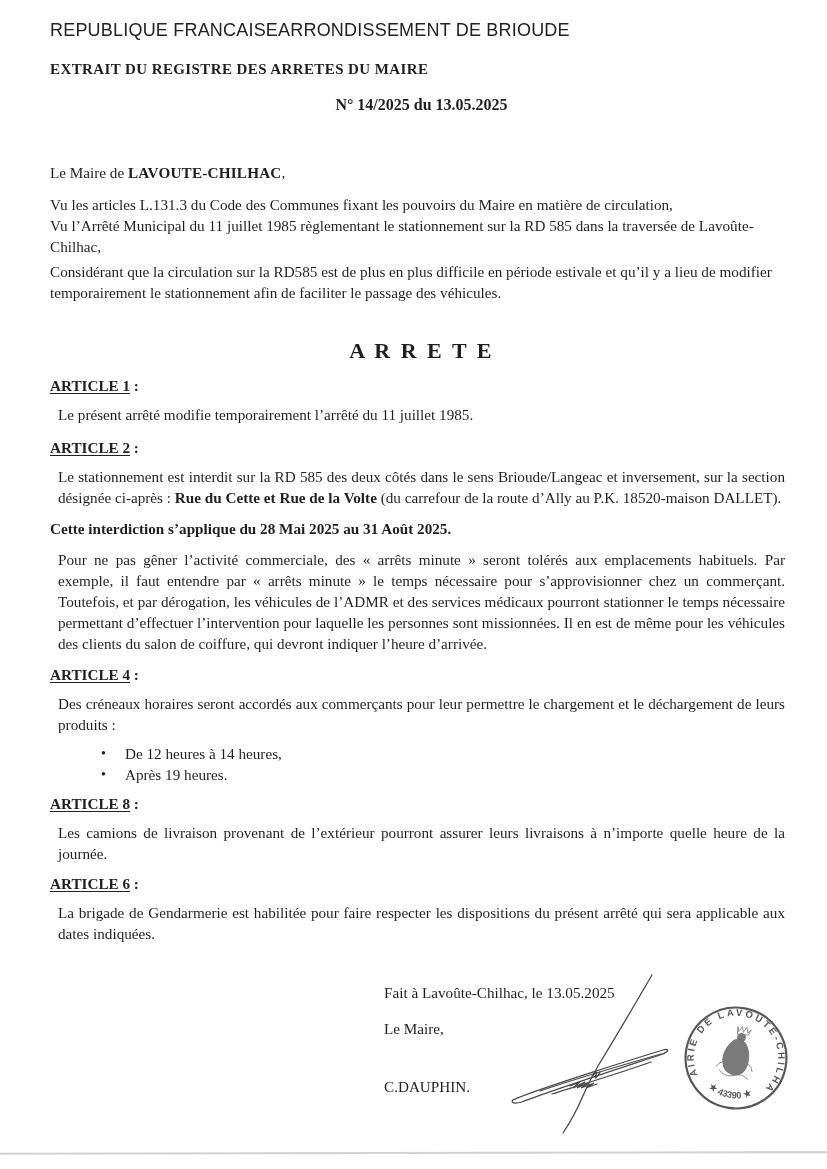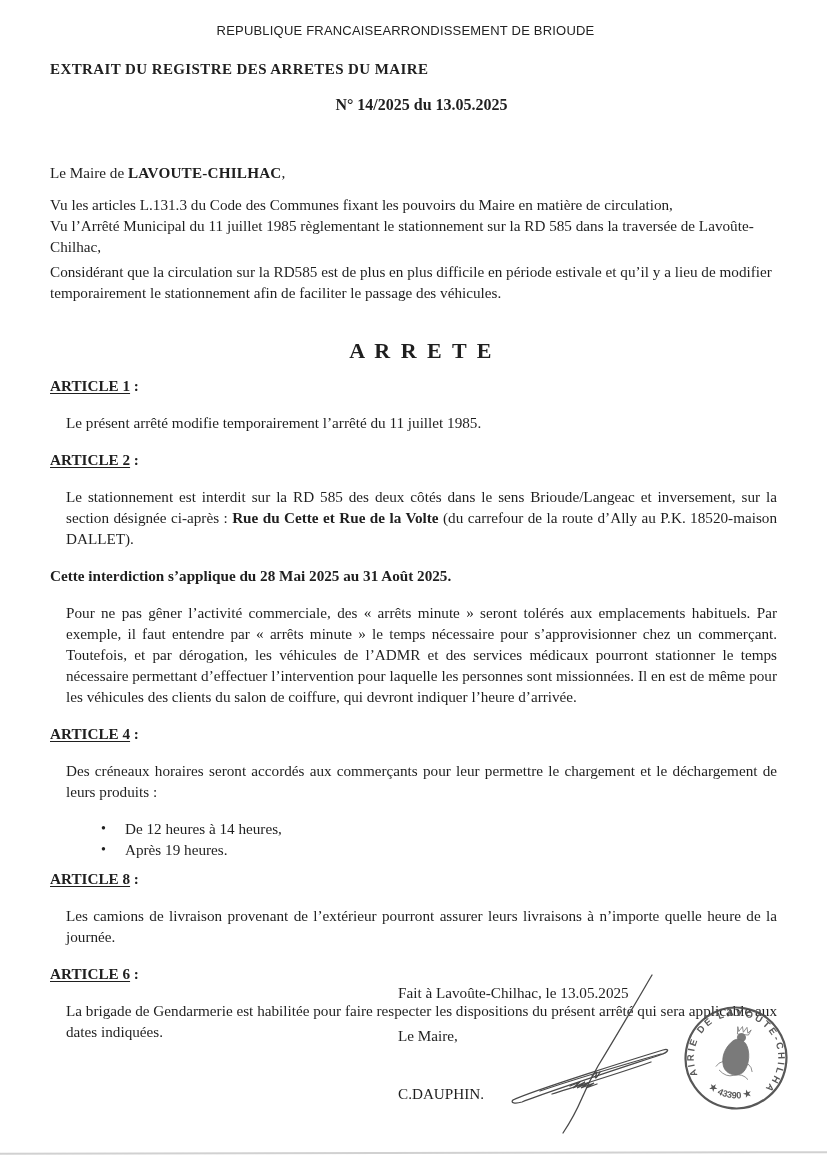--- a/index.html
+++ b/index.html
@@ -5,22 +5,22 @@
   * { margin:0; padding:0; box-sizing:border-box; }
   html,body { background:#ffffff; }
   body {
     width:827px; height:1169px; position:relative; overflow:hidden;
     font-family:"Liberation Serif", serif;
     color:#1f1f1f;
     -webkit-font-smoothing:antialiased;
   }
   .content { padding:20px 34px 0 50px; font-size:15.2px; line-height:21px; }
 
-  .hdr { display:flex; justify-content:center; padding-right:32px;
-         font-family:"Liberation Sans", sans-serif; font-size:13px; color:#222;
+  .hdr { display:flex; justify-content:flex-start; padding-right:32px;
+         font-family:"Liberation Sans", sans-serif; font-size:18px; color:#222;
          letter-spacing:.2px; }
   .doc-title { margin-top:16px; text-align:left; font-weight:700; font-size:15px;
                line-height:24px; letter-spacing:.4px; }
   .doc-subtitle { margin-top:13px; text-align:center; font-weight:700; font-size:16px; }
 
   .opening { margin-top:47px; }
   .opening b { letter-spacing:.2px; }
   .recitals { margin-top:11px; }
   .recitals p { margin:0; }
   .recitals p.sp { margin-top:4px; }
@@ -28,30 +28,30 @@
   .decision { margin-top:36px; text-align:center; font-weight:700; font-size:22px;
               letter-spacing:2.5px; line-height:24px; }
 
   .article { margin-top:12px; }
   .article.a3 { margin-top:10px; }
   .article.a4 { margin-top:10px; }
   .article.a5 { margin-top:8px; }
   .article.a6 { margin-top:9px; }
   .art-label { font-weight:700; text-decoration:underline; text-underline-offset:2px; }
   .art-colon { font-weight:700; }
-  .article p.body { margin:16px; text-align:justify; }
+  .article p.body { margin:8px; text-align:justify; }
   .note { margin-top:10px; font-weight:700; }
 
   ul.slots { margin:8px 0 0 0; padding-left:75px; list-style:none; }
   ul.slots li { position:relative; line-height:21px; }
   ul.slots li::before { content:"•"; position:absolute; left:-24px; font-size:14px; }
 
-  .sig-block { position:absolute; left:398px; top:982px; font-size:15.2px; line-height:21px; }
+  .sig-block { position:absolute; left:384px; top:982px; font-size:15.2px; line-height:21px; }
   .sig-block .place-date { }
-  .sig-block .sig-title { margin-top:22px; }
+  .sig-block .sig-title { margin-top:15px; }
   .sig-block .sig-name { margin-top:37px; }
 
   .signature-svg { position:absolute; left:492px; top:962px; }
   .stamp-svg { position:absolute; left:681px; top:1003px; transform:rotate(10deg); opacity:.92; }
 
   .scan-line { position:absolute; left:0; top:1152px; width:827px; height:2px;
                background:#c9c9c9; transform:rotate(-0.12deg); opacity:.85; }
 </style>
 </head>
 <body>

